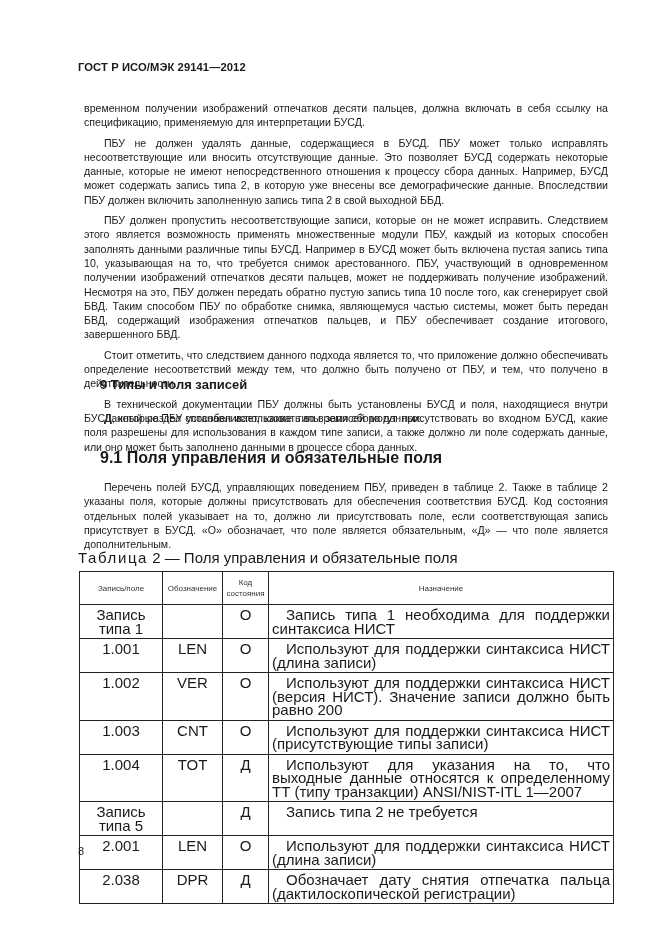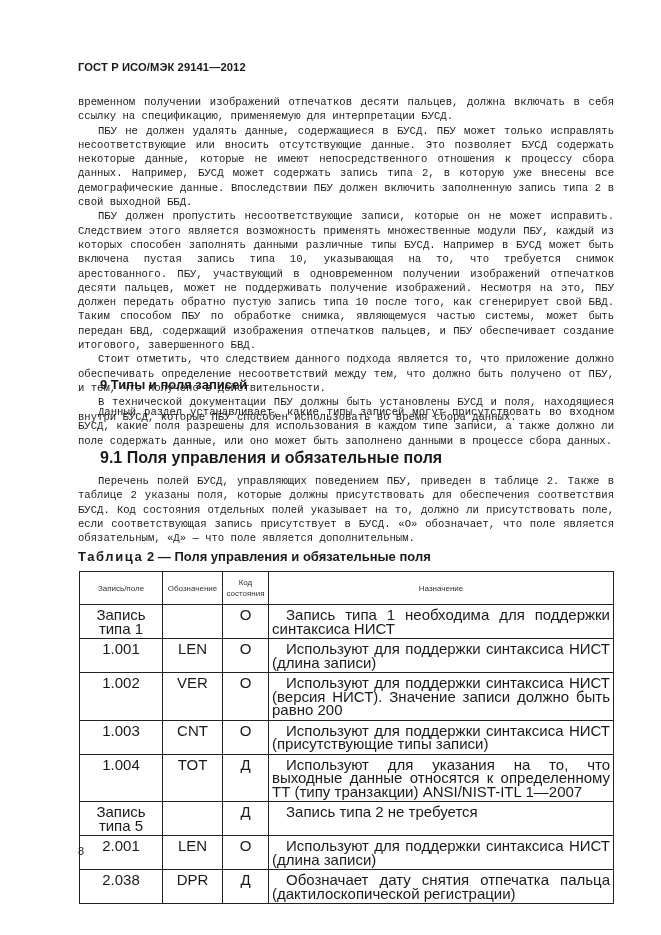--- a/index.html
+++ b/index.html
@@ -1,25 +1,25 @@
 <!DOCTYPE html>
 <html><head>
 <meta charset="utf-8">
 <style>
   html, body { margin: 0; padding: 0; background: #ffffff; }
   body { width: 661px; height: 935px; position: relative; overflow: hidden;
          font-family: "Liberation Sans", sans-serif; color: #1a1a1a; }
   .page { position: absolute; left: 78px; top: 0; width: 536px; }
   .header { position: absolute; top: 61px; left: 0; font-weight: bold; font-size: 11.2px; letter-spacing: 0.1px; }
   .text { position: absolute; left: 0; width: 536px; font-size: 10.6px; line-height: 14.3px; text-align: justify; }
-  .p { margin: 0; text-indent: 20px; font-family: Liberation Mono, monospace; }
+  .p { margin: 6px; text-indent: 20px; }
   .p.noindent { text-indent: 0; }
   .h1 { position: absolute; top: 377px; left: 22px; font-weight: bold; font-size: 13px; }
   .h2 { position: absolute; top: 449px; left: 22px; font-weight: bold; font-size: 16px; }
-  .caption { position: absolute; top: 549px; left: 0; font-size: 13px; font-weight: bold; }
+  .caption { position: absolute; top: 549px; left: 0; font-size: 15px; }
   .caption .spaced { letter-spacing: 1.6px; }
   table { position: absolute; left: 1px; top: 571px; border-collapse: collapse; width: 535px; table-layout: fixed; }
   td, th { border: 1px solid #222; font-size: 15px; vertical-align: top; padding: 3px 3px; line-height: 13.5px; }
   th { font-weight: normal; font-size: 8px; color: #333; vertical-align: middle; text-align: center; height: 28px; padding: 2px; line-height: 11px; }
   td.c { text-align: center; }
   td.d { text-align: justify; text-indent: 14px; }
   .pagenum { position: absolute; top: 845px; left: 0; font-size: 11px; }
 </style>
 </head>
 <body>

